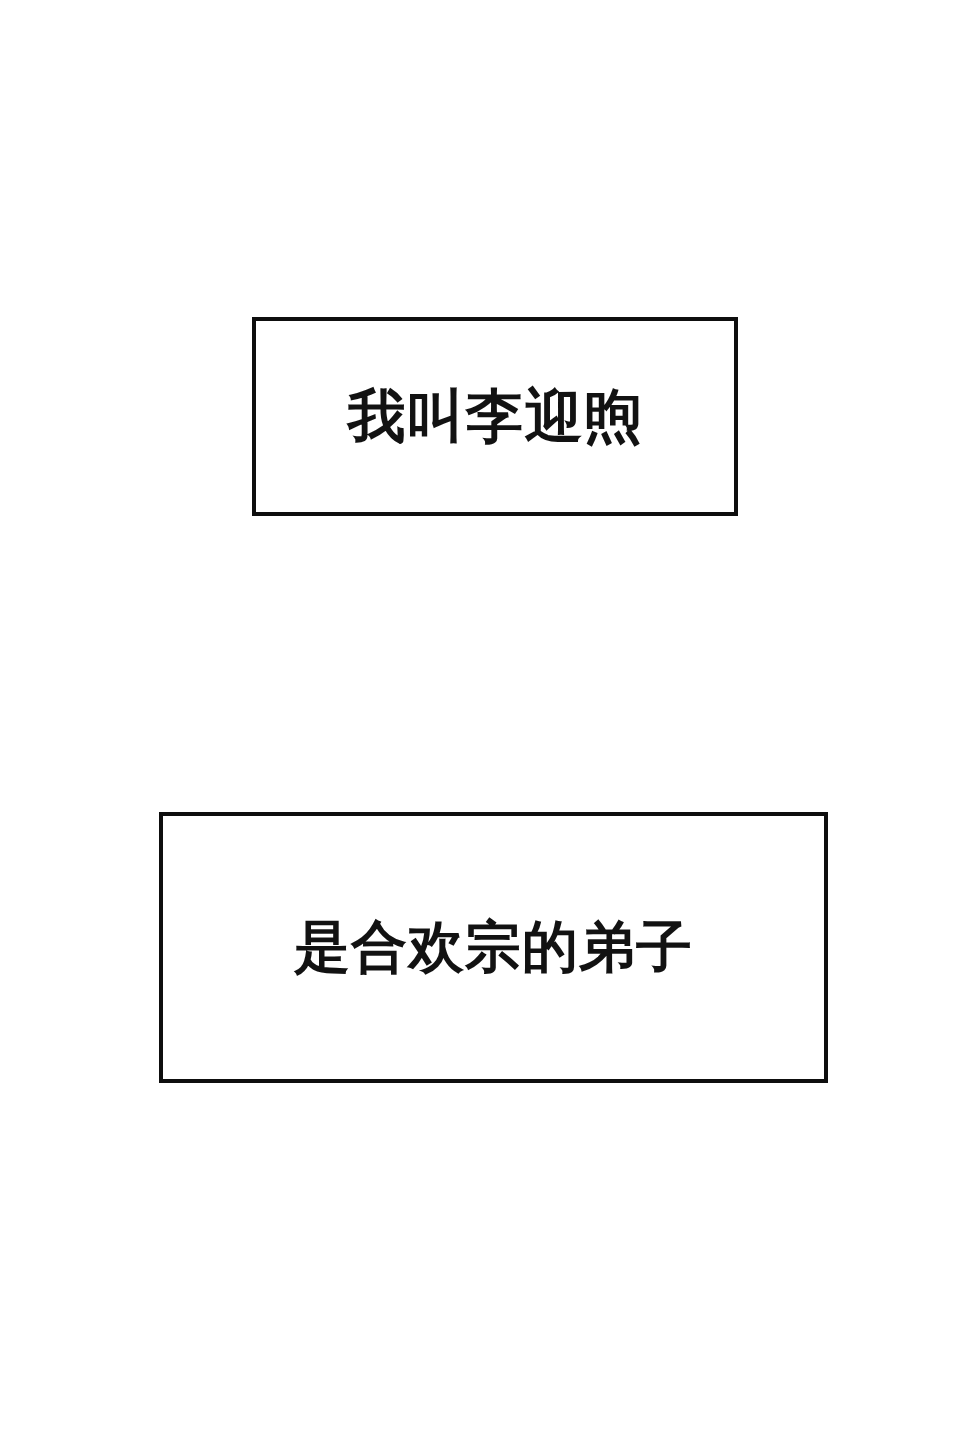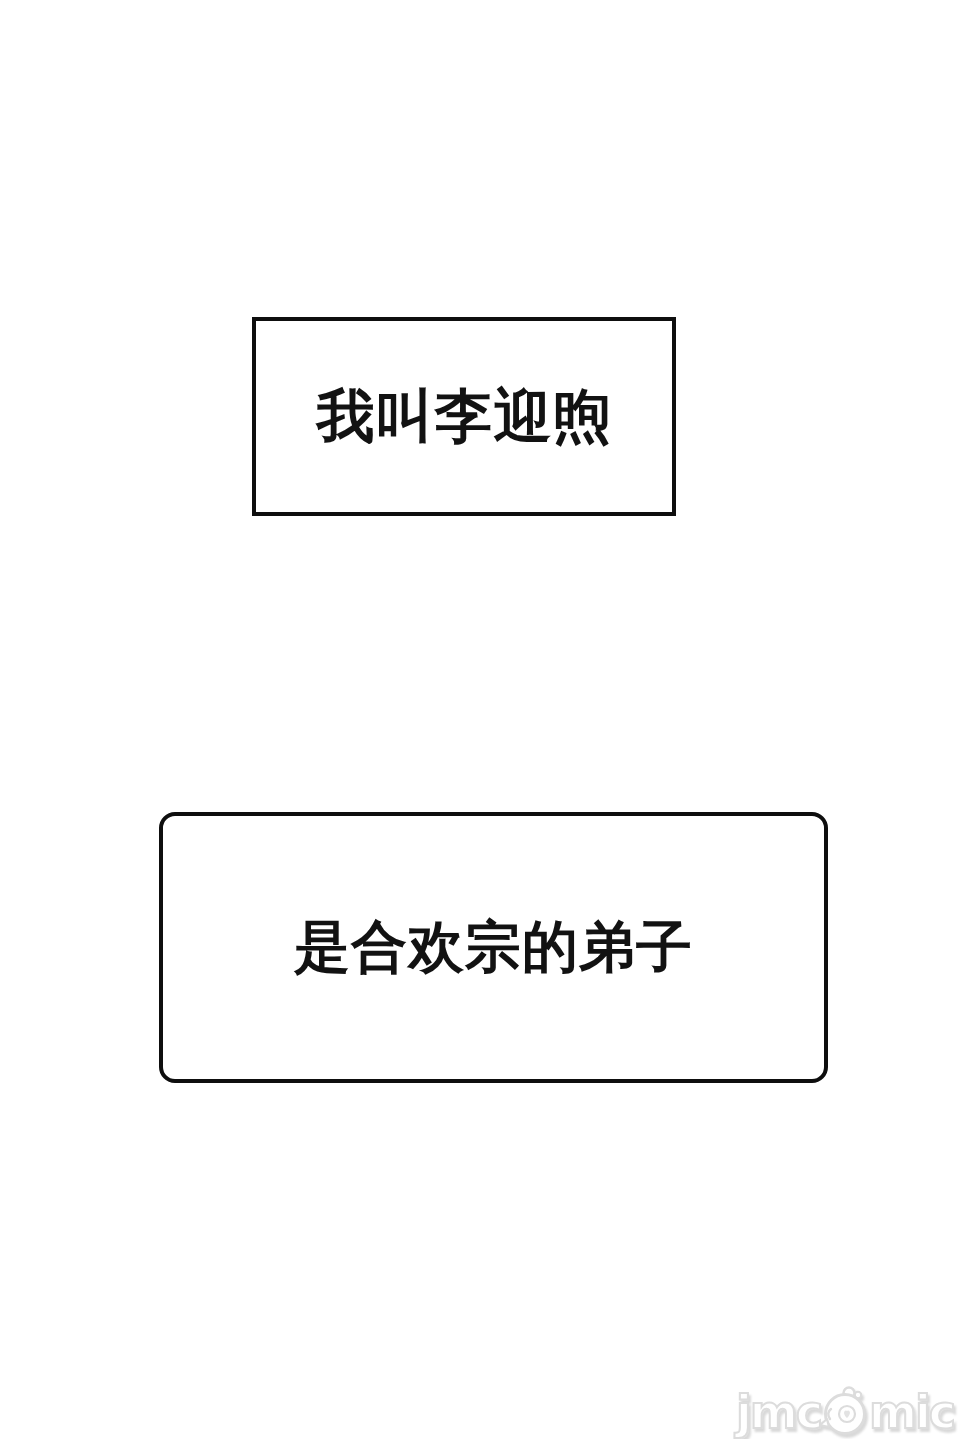--- a/index.html
+++ b/index.html
@@ -25,30 +25,29 @@
     border: 4px solid #0e0e0e;
     background: #ffffff;
     display: flex;
     flex-direction: column;
     align-items: center;
     justify-content: center;
   }
   .box-intro {
     left: 252px;
     top: 317px;
-    width: 424px;
+    width: 486px;
     height: 199px;
   }
   .box-sect {
     left: 159px;
     top: 812px;
     width: 669px;
     height: 271px;
     gap: 24px;
-    border-radius: 16px;
   }
   .narration-line {
     color: #121212;
     font-weight: 600;
     letter-spacing: 1px;
     white-space: nowrap;
     line-height: 1.05;
     text-align: center;
   }
   .box-intro .narration-line {
@@ -89,32 +88,14 @@
 <div class="page">
 
   <div class="narration-box box-intro">
     <div class="narration-line">我叫李迎煦</div>
   </div>
 
   <div class="narration-box box-sect">
     <div class="narration-line">是合欢宗的弟子</div>
   </div>
 
-  <div class="watermark">
-    <span class="watermark-text">jmc</span>
-    <svg class="watermark-icon" width="54" height="52" viewBox="0 0 54 52">
-
-      <circle cx="31" cy="8" r="5.5" fill="#ffffff" stroke="#dcdcdc" stroke-width="2.5"></circle>
-      <circle cx="40" cy="10" r="3.2" fill="#ffffff" stroke="#dcdcdc" stroke-width="2"></circle>
-
-      <circle cx="27" cy="29" r="19.5" fill="#ffffff" stroke="#dcdcdc" stroke-width="3"></circle>
-
-      <path d="M9 34 L2 40 L11 42 Z" fill="#ffffff" stroke="#dcdcdc" stroke-width="2.2" stroke-linejoin="round"></path>
-
-      <path d="M13 24 q-5 4 -1 10" fill="none" stroke="#dcdcdc" stroke-width="2.4" stroke-linecap="round"></path>
-
-      <circle cx="29" cy="29" r="8" fill="#ffffff" stroke="#dcdcdc" stroke-width="2.2"></circle>
-      <path d="M29 33 C25 29.5 25.5 25.5 28 25.5 C29 25.5 29 26.5 29 26.5 C29 26.5 29 25.5 30 25.5 C32.5 25.5 33 29.5 29 33 Z" fill="#e3e3e3"></path>
-    </svg>
-    <span class="watermark-text">mic</span>
-  </div>
 
 </div>
 
 </body></html>

